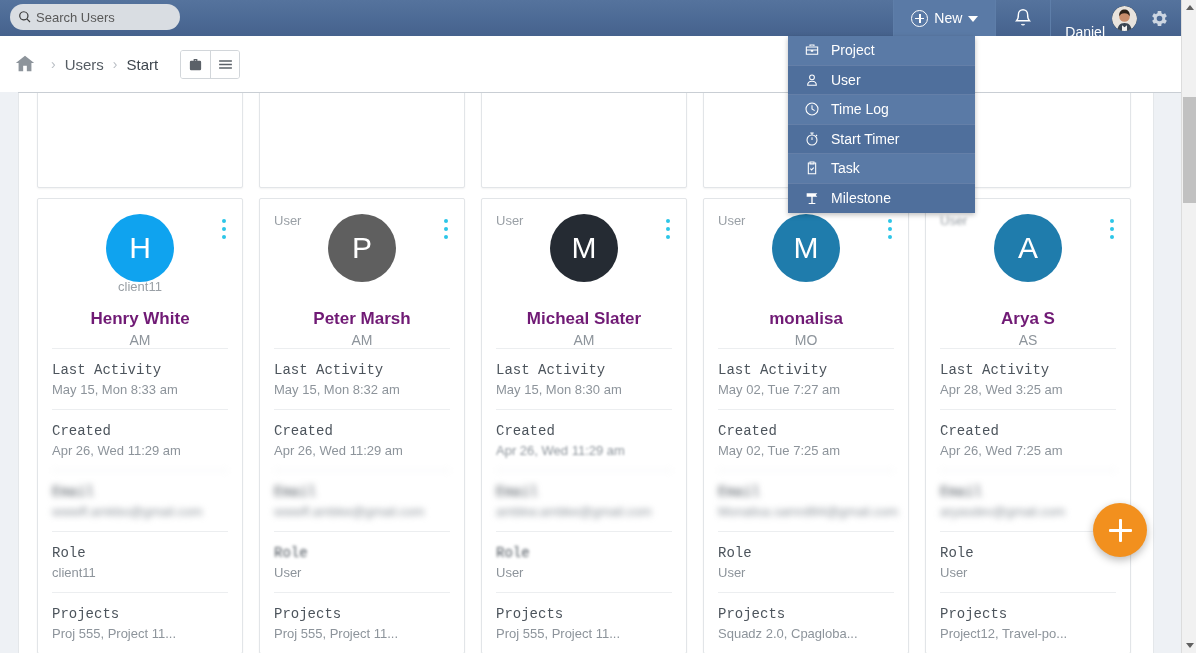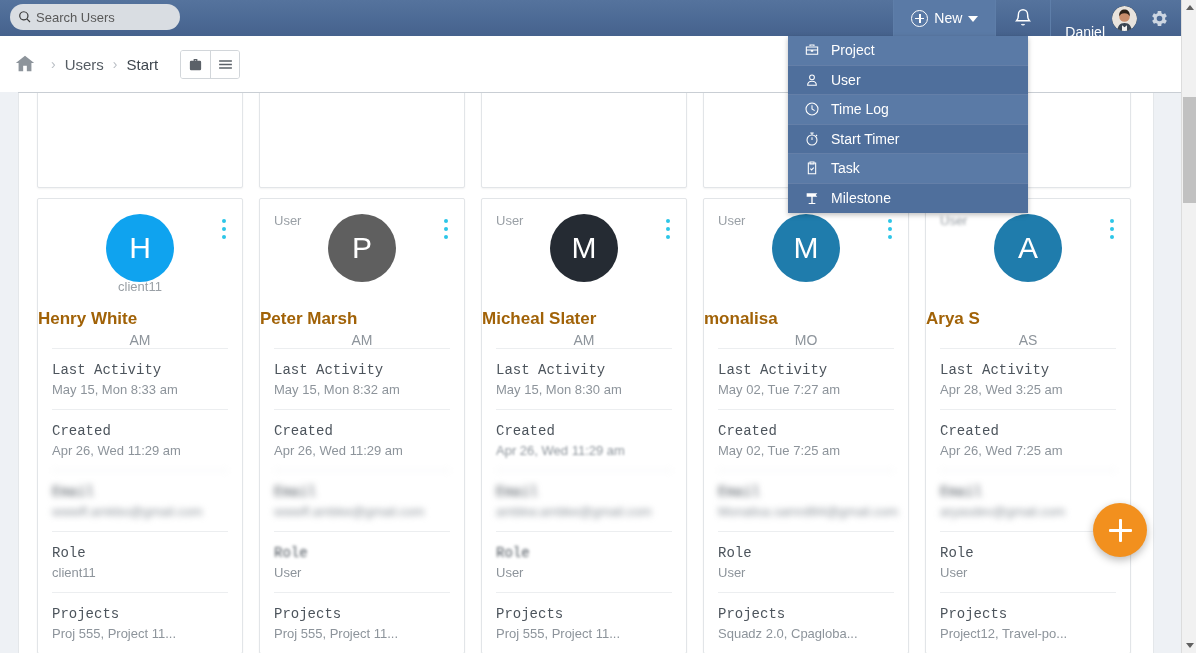--- a/index.html
+++ b/index.html
@@ -55,21 +55,21 @@
   .user-name { color: #fff; font-size: 14px; margin-top: 28px; }
   .avatar-photo {
     width: 25px; height: 25px; border-radius: 50%; overflow: hidden;
     background: #2f3b46; position: relative; flex: 0 0 25px;
   }
   .gear-btn { display: flex; align-items: center; padding-right: 11px; cursor: pointer; }
 
   
   .dropdown {
     position: absolute; top: 36px; left: 788px;
-    width: 240px; background: #5a7aa6; z-index: 60;
+    width: 187px; background: #5a7aa6; z-index: 60;
     box-shadow: 0 2px 5px rgba(0,0,0,.25);
   }
   .dd-item {
     height: 29.5px; display: flex; align-items: center; gap: 11px;
     padding-left: 16px; color: #fff; font-size: 14px; cursor: pointer;
     border-bottom: 1px solid #647fa8;
   }
   .dd-item:last-child { border-bottom: none; }
   .dd-item.hl { background: #4f6f9c; }
   .dd-ic { width: 16px; height: 16px; flex: 0 0 16px; display: flex; align-items: center; justify-content: center; }
@@ -117,21 +117,21 @@
   .type-lab { position: absolute; left: 14px; top: 14px; font-size: 13px; color: #9aa0a6; }
   .kebab { position: absolute; right: 16px; top: 20px; cursor: pointer; }
   .kebab i { display: block; width: 4px; height: 4px; border-radius: 50%; background: #2cc6e8; margin-bottom: 4px; }
   .circ {
     position: absolute; left: 50%; top: 15px; transform: translateX(-50%);
     width: 68px; height: 68px; border-radius: 50%;
     display: flex; align-items: center; justify-content: center;
     color: #fff; font-size: 30px; font-weight: 300;
   }
   .uname-small { text-align: center; font-size: 13px; color: #9aa0a6; margin-top: -10px; }
-  .uname { font-size: 17px; font-weight: bold; color: #a16207; margin-top: 2px; }
+  .uname { text-align: center; font-size: 17px; font-weight: bold; color: #701a75; margin-top: 2px; }
   .uinit { text-align: center; font-size: 14px; color: #8d949b; margin-top: 3px; }
   .sect { border-top: 1px solid #eceef0; margin: 0 14px; padding: 13px 0 12px 0; }
   .sect:first-of-type { margin-top: 14px; }
   .s-lab { font-size: 14px; color: #4c545c; margin-bottom: 4px; font-family: Liberation Mono, monospace; }
   .s-val { font-size: 13px; color: #8d949b; }
   .blur { filter: blur(3.2px); }
   .blur-soft { filter: blur(1.4px); }
   .blur-light { filter: blur(0.9px); }
 
   

